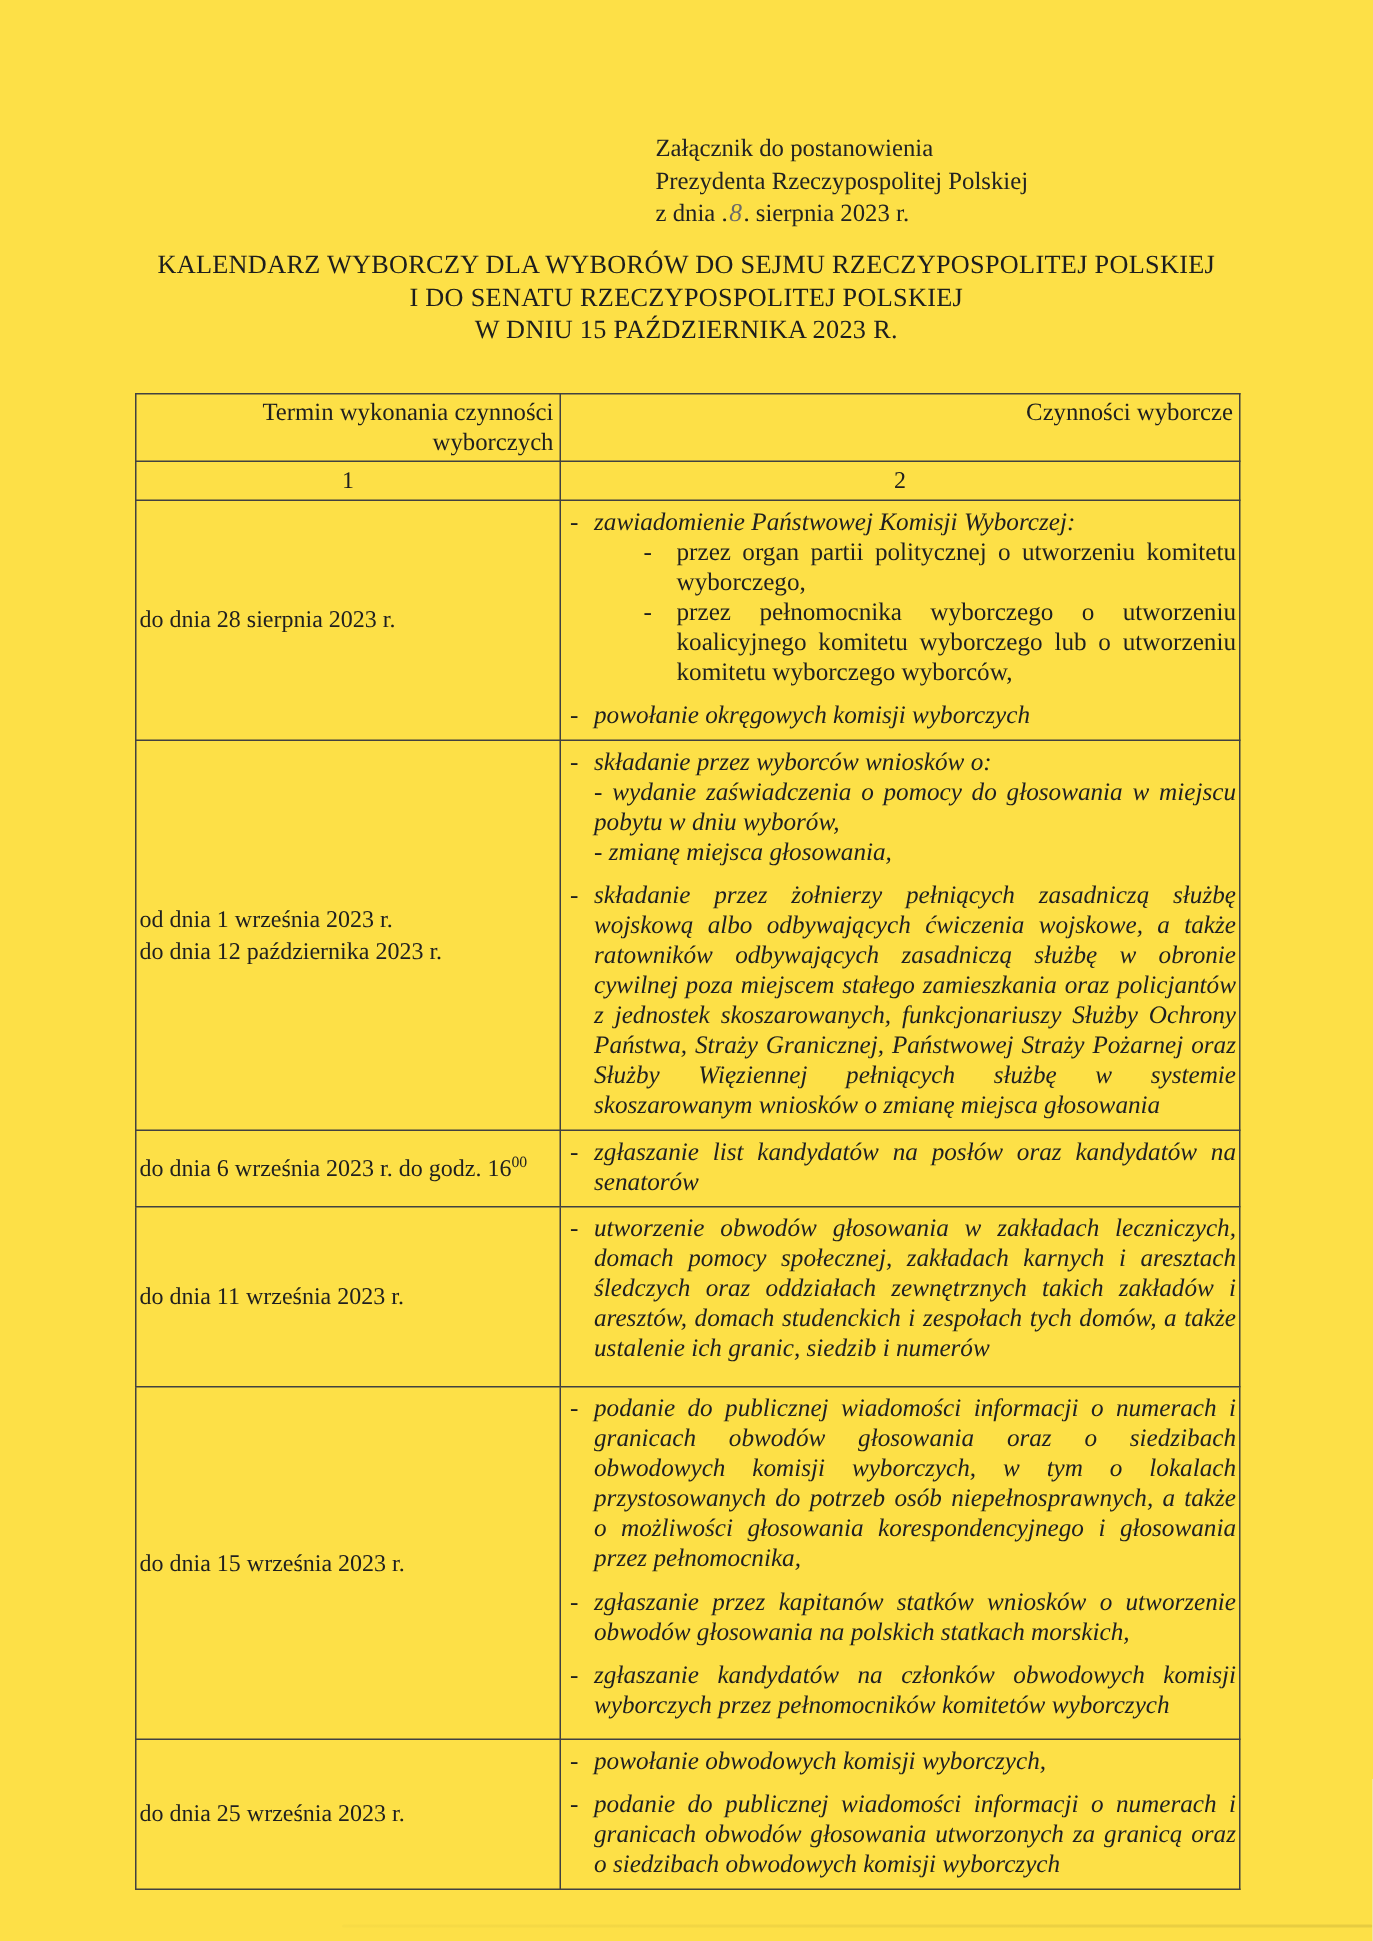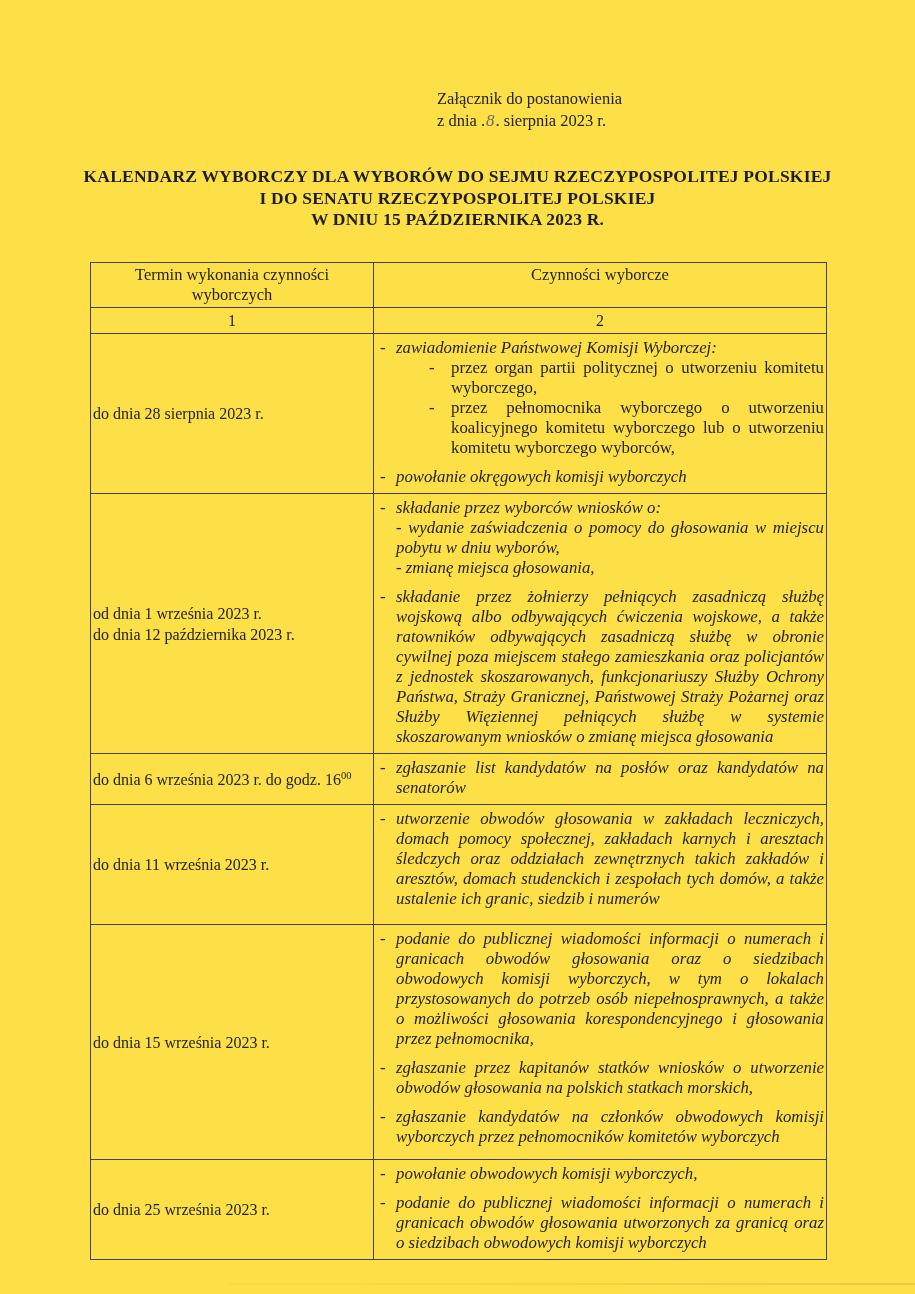--- a/index.html
+++ b/index.html
@@ -10,33 +10,33 @@
   }
   
   .attachment-note {
     position:absolute; left:437px; top:88px;
     font-size:16.5px; line-height:21.5px; text-align:left;
   }
   .hand-day { font-style:italic; color:#6a6a6a; font-size:17px; padding:0 1px; }
   
   .doc-title {
     position:absolute; left:0; top:166px; width:915px;
-    text-align:center; font-weight:bold; font-size:17.5px;
+    text-align:center; font-weight:normal; font-size:17.5px;
     line-height:21.5px; letter-spacing:0.2px; color:#1d1d1d;
   }
   
   .cal-table {
     position:absolute; left:90px; top:262px; width:736px;
     border-collapse:collapse; table-layout:fixed; color:#1f1f1f;
   }
   .cal-table td { border:1.5px solid #414141; }
   .col-term { width:283px; }
   .col-act  { width:453px; }
   .header-cell {
-    text-align:center; vertical-align:top; font-size:16.5px;
+    text-align:right; vertical-align:top; font-size:16.5px;
     line-height:20px; padding:2px 4px; height:40px; font-weight:normal;
   }
   .num-cell { text-align:center; vertical-align:middle; font-size:16px; height:25px; padding:0; }
   .term-cell { text-align:left; vertical-align:middle; font-size:16px; padding:2px; }
   .term-line { white-space:nowrap; line-height:21px; }
   .term-line sup { font-size:10.5px; vertical-align:super; line-height:0; }
   .activities-cell { vertical-align:top; padding:4px 2px 4px 3px; font-size:16.8px; }
   .item { position:relative; padding-left:19px; margin-bottom:9px; }
   .item:last-child { margin-bottom:2px; }
   .dash { position:absolute; left:3px; top:0; line-height:20px; }
@@ -59,20 +59,21 @@
     border-radius:2px;
   }
 </style>
 </head>
 <body>
 
 <div class="page">
 
   <div class="attachment-note">
     <div>Załącznik do postanowienia</div>
+    <div>Prezydenta Rzeczypospolitej Polskiej</div>
     <div><span>z dnia .</span><span class="hand-day">8</span><span>. sierpnia 2023 r.</span></div>
   </div>
 
   <div class="doc-title">
     <div>KALENDARZ WYBORCZY DLA WYBORÓW DO SEJMU RZECZYPOSPOLITEJ POLSKIEJ</div>
     <div>I DO SENATU RZECZYPOSPOLITEJ POLSKIEJ</div>
     <div>W DNIU 15 PAŹDZIERNIKA 2023 R.</div>
   </div>
 
   <table class="cal-table">

